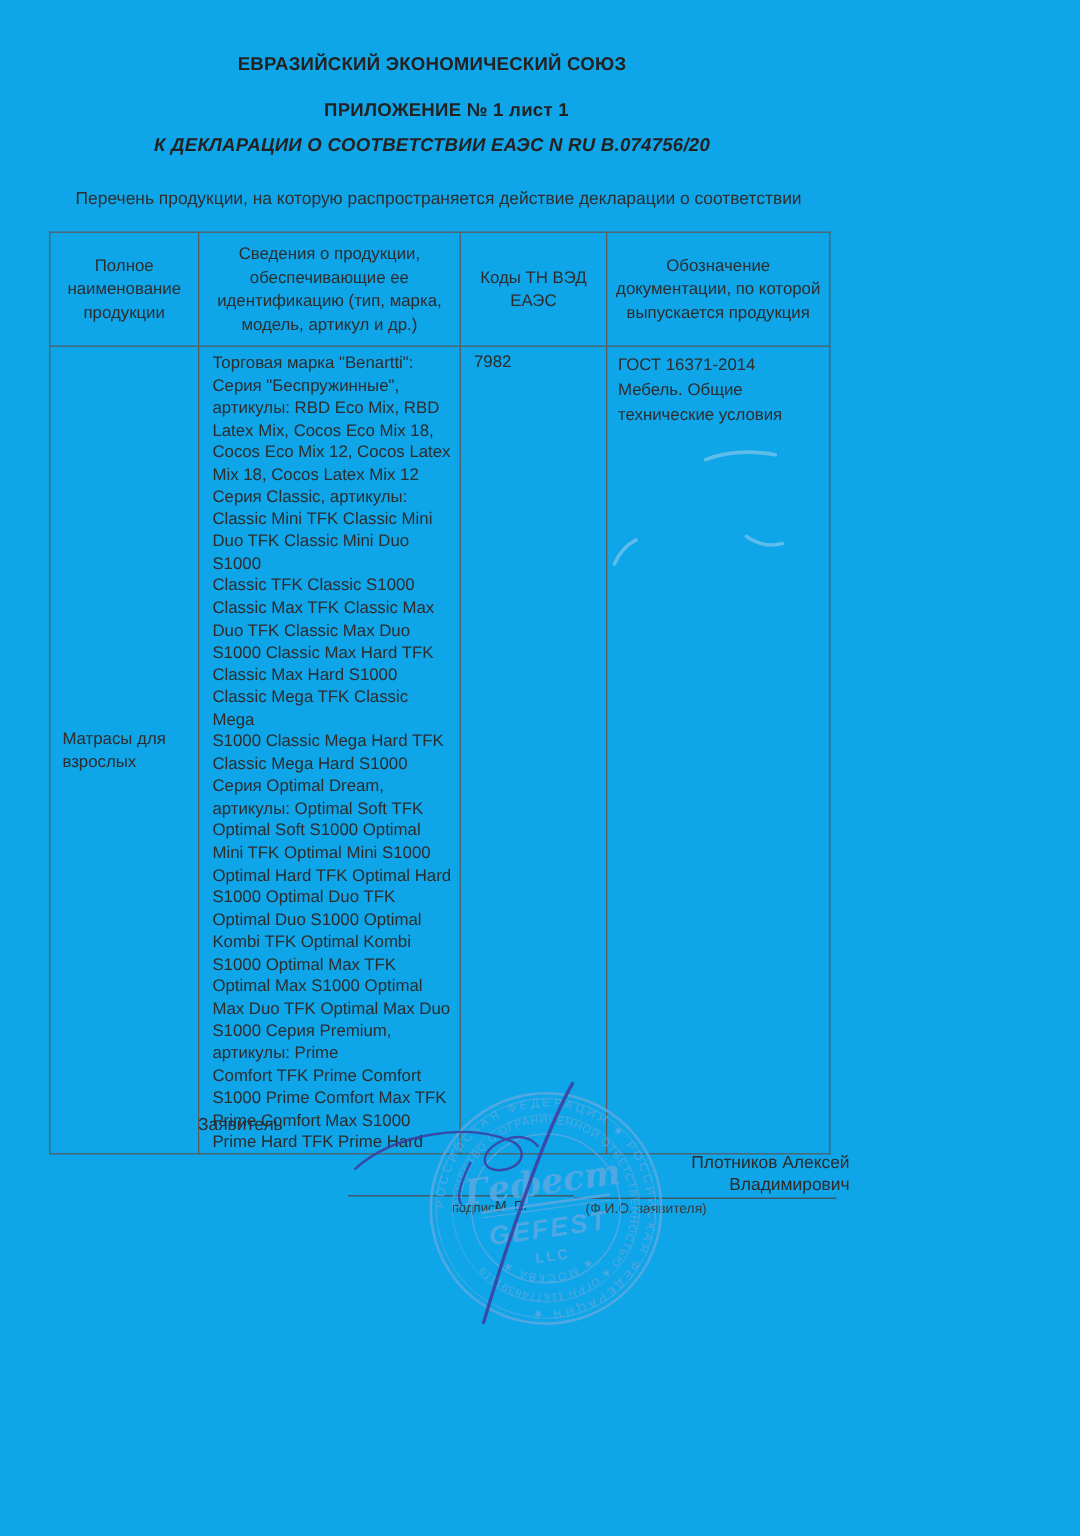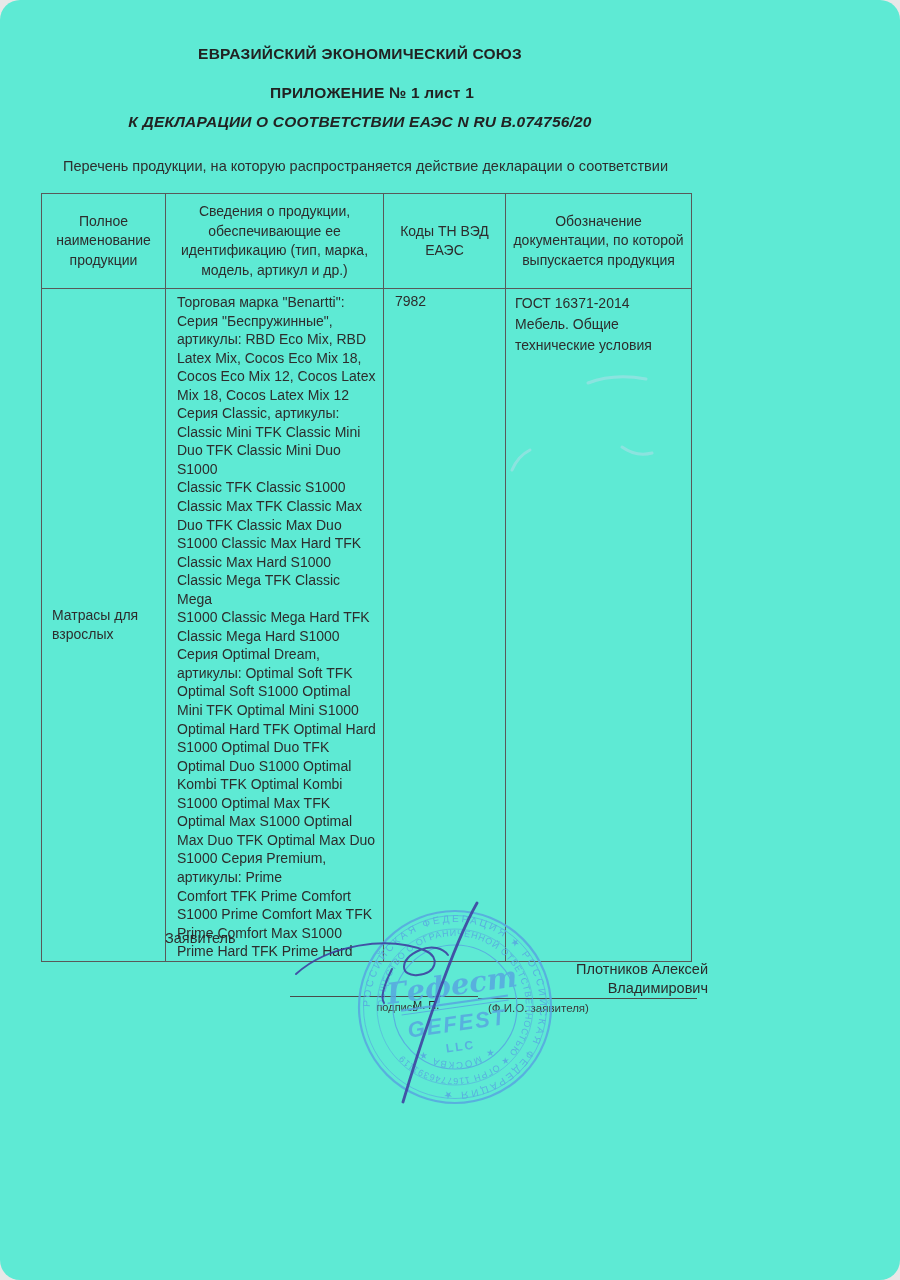--- a/index.html
+++ b/index.html
@@ -1,20 +1,19 @@
 <!DOCTYPE html>
 <html><head>
 <meta charset="utf-8">
 <style>
   html,body{margin:0;padding:0;background:#e8e8e8;}
   .page{
-    position:relative;width:900px;height:1280px;background:#5eead4;
+    position:relative;width:900px;height:1280px;background:#0ea5e9;
     font-family:"Liberation Sans",sans-serif;color:#2b2b2b;overflow:hidden;
     margin:0 auto;
-    border-radius:20px;
   }
   .title{position:absolute;left:0;width:720px;text-align:center;font-weight:bold;
          font-size:15.5px;letter-spacing:.2px;color:#222;}
   .t1{top:45px;}
   .t2{top:84px;margin-left:12px;}
   .t3{top:113px;font-style:italic;}
   .intro{position:absolute;left:63px;top:158px;font-size:14.5px;color:#2e2e2e;}
   table.ptable{position:absolute;left:41px;top:193px;width:650px;
                border-collapse:collapse;table-layout:fixed;}
   .ptable th,.ptable td{border:1px solid #595959;font-weight:normal;

